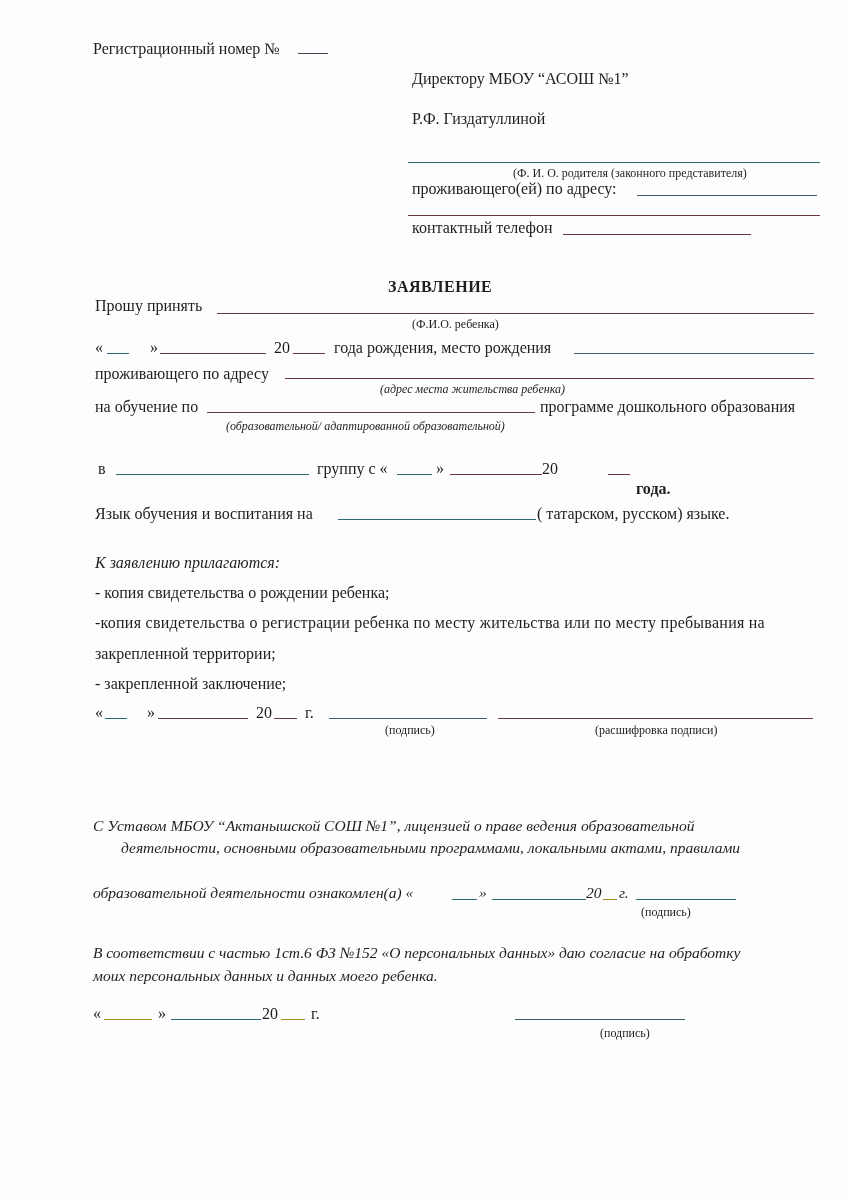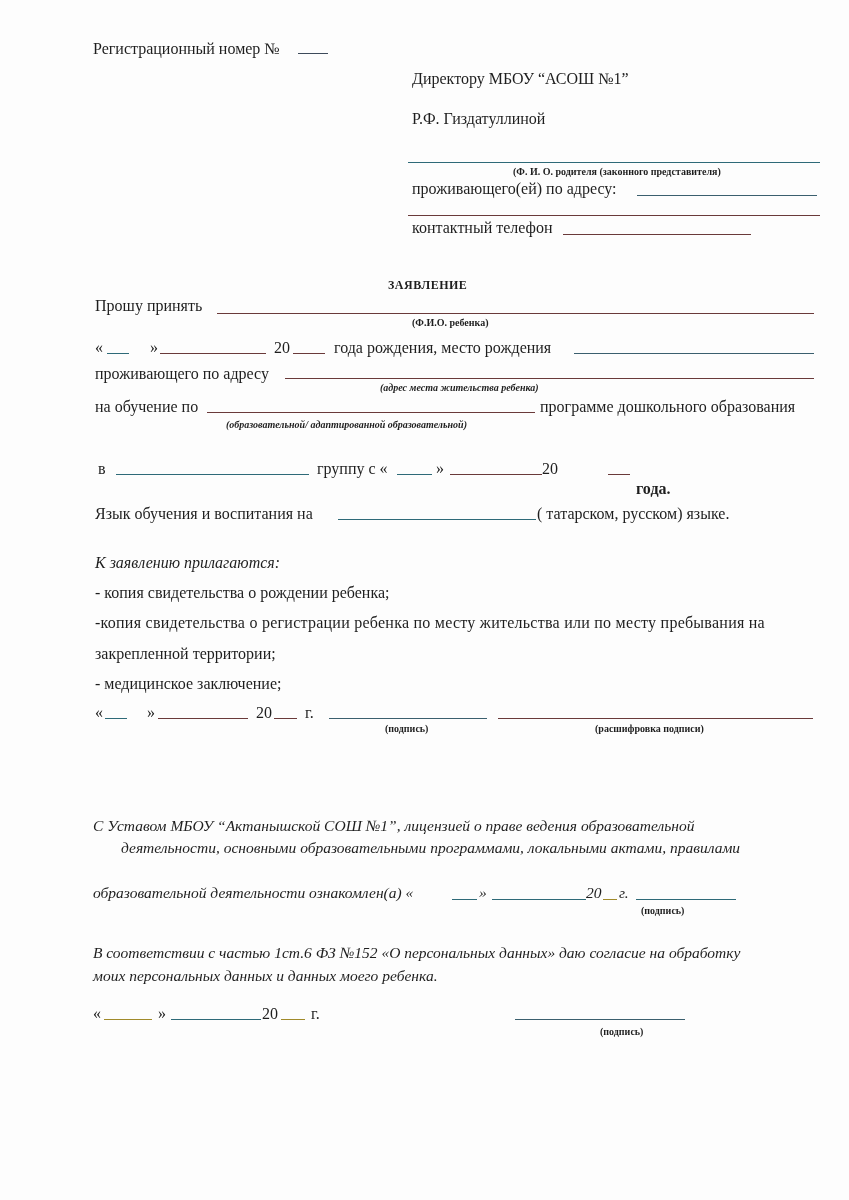--- a/index.html
+++ b/index.html
@@ -8,27 +8,27 @@
     background: #fdfdfd;
     font-family: "Liberation Serif", serif;
     color: #1e1e1e;
     position: relative;
     overflow: hidden;
   }
   .page { position: absolute; left: 0; top: 0; width: 849px; height: 1200px; }
   .abs { position: absolute; white-space: nowrap; }
   .t16 { font-size: 16px; }
   .t15 { font-size: 15.5px; }
-  .small { font-size: 10px; font-weight: bold; }
+  .small { font-size: 12px; }
   .it { font-style: italic; text-align: center; }
   .line { position: absolute; height: 0; border-bottom: 1.3px solid #3d4a5a; }
   .line.c1 { border-bottom-color: #2e6a78; }
   .line.c2 { border-bottom-color: #6a3a3a; }
   .line.c3 { border-bottom-color: #3b5f6e; }
-  .title { font-weight: bold; font-size: 12px; letter-spacing: 0.5px; }
+  .title { font-weight: bold; font-size: 16px; letter-spacing: 0.5px; }
 </style>
 </head>
 <body>
 
 <div class="page">
 
   <div class="abs t16" style="left:93px; top:40px;">
     <span>Регистрационный номер №</span>
   </div>
   <div class="line" style="left:298px; top:53px; width:30px;"></div>
@@ -81,21 +81,21 @@
   <div class="abs t16" style="left:636px; top:480px;font-weight:bold;">года.</div>
 
   <div class="abs t16" style="left:95px; top:505px;">Язык обучения и воспитания  на</div>
   <div class="line c1" style="left:338px; top:519px; width:198px;"></div>
   <div class="abs t16" style="left:537px; top:505px;">( татарском, русском) языке.</div>
 
   <div class="abs t16 it" style="left:95px; top:554px;">К заявлению прилагаются:</div>
   <div class="abs t16" style="left:95px; top:584px;">- копия свидетельства о рождении ребенка;</div>
   <div class="abs t16" style="left:95px; top:614px; letter-spacing:0.25px;">-копия свидетельства о регистрации ребенка по месту жительства или по месту пребывания на</div>
   <div class="abs t16" style="left:95px; top:645px;">закрепленной территории;</div>
-  <div class="abs t16" style="left:95px; top:675px;">- медицинское заключение;</div>
+  <div class="abs t16" style="left:95px; top:675px;">- закрепленной заключение;</div>
 
   <div class="abs t16" style="left:95px; top:704px;">«</div>
   <div class="line c1" style="left:105px; top:718px; width:22px;"></div>
   <div class="abs t16" style="left:147px; top:704px;">»</div>
   <div class="line c2" style="left:158px; top:718px; width:90px;"></div>
   <div class="abs t16" style="left:256px; top:704px;">20</div>
   <div class="line c2" style="left:274px; top:718px; width:23px;"></div>
   <div class="abs t16" style="left:305px; top:704px;">г.</div>
   <div class="line c3" style="left:329px; top:718px; width:158px;"></div>
   <div class="abs small" style="left:385px; top:723px;">(подпись)</div>

